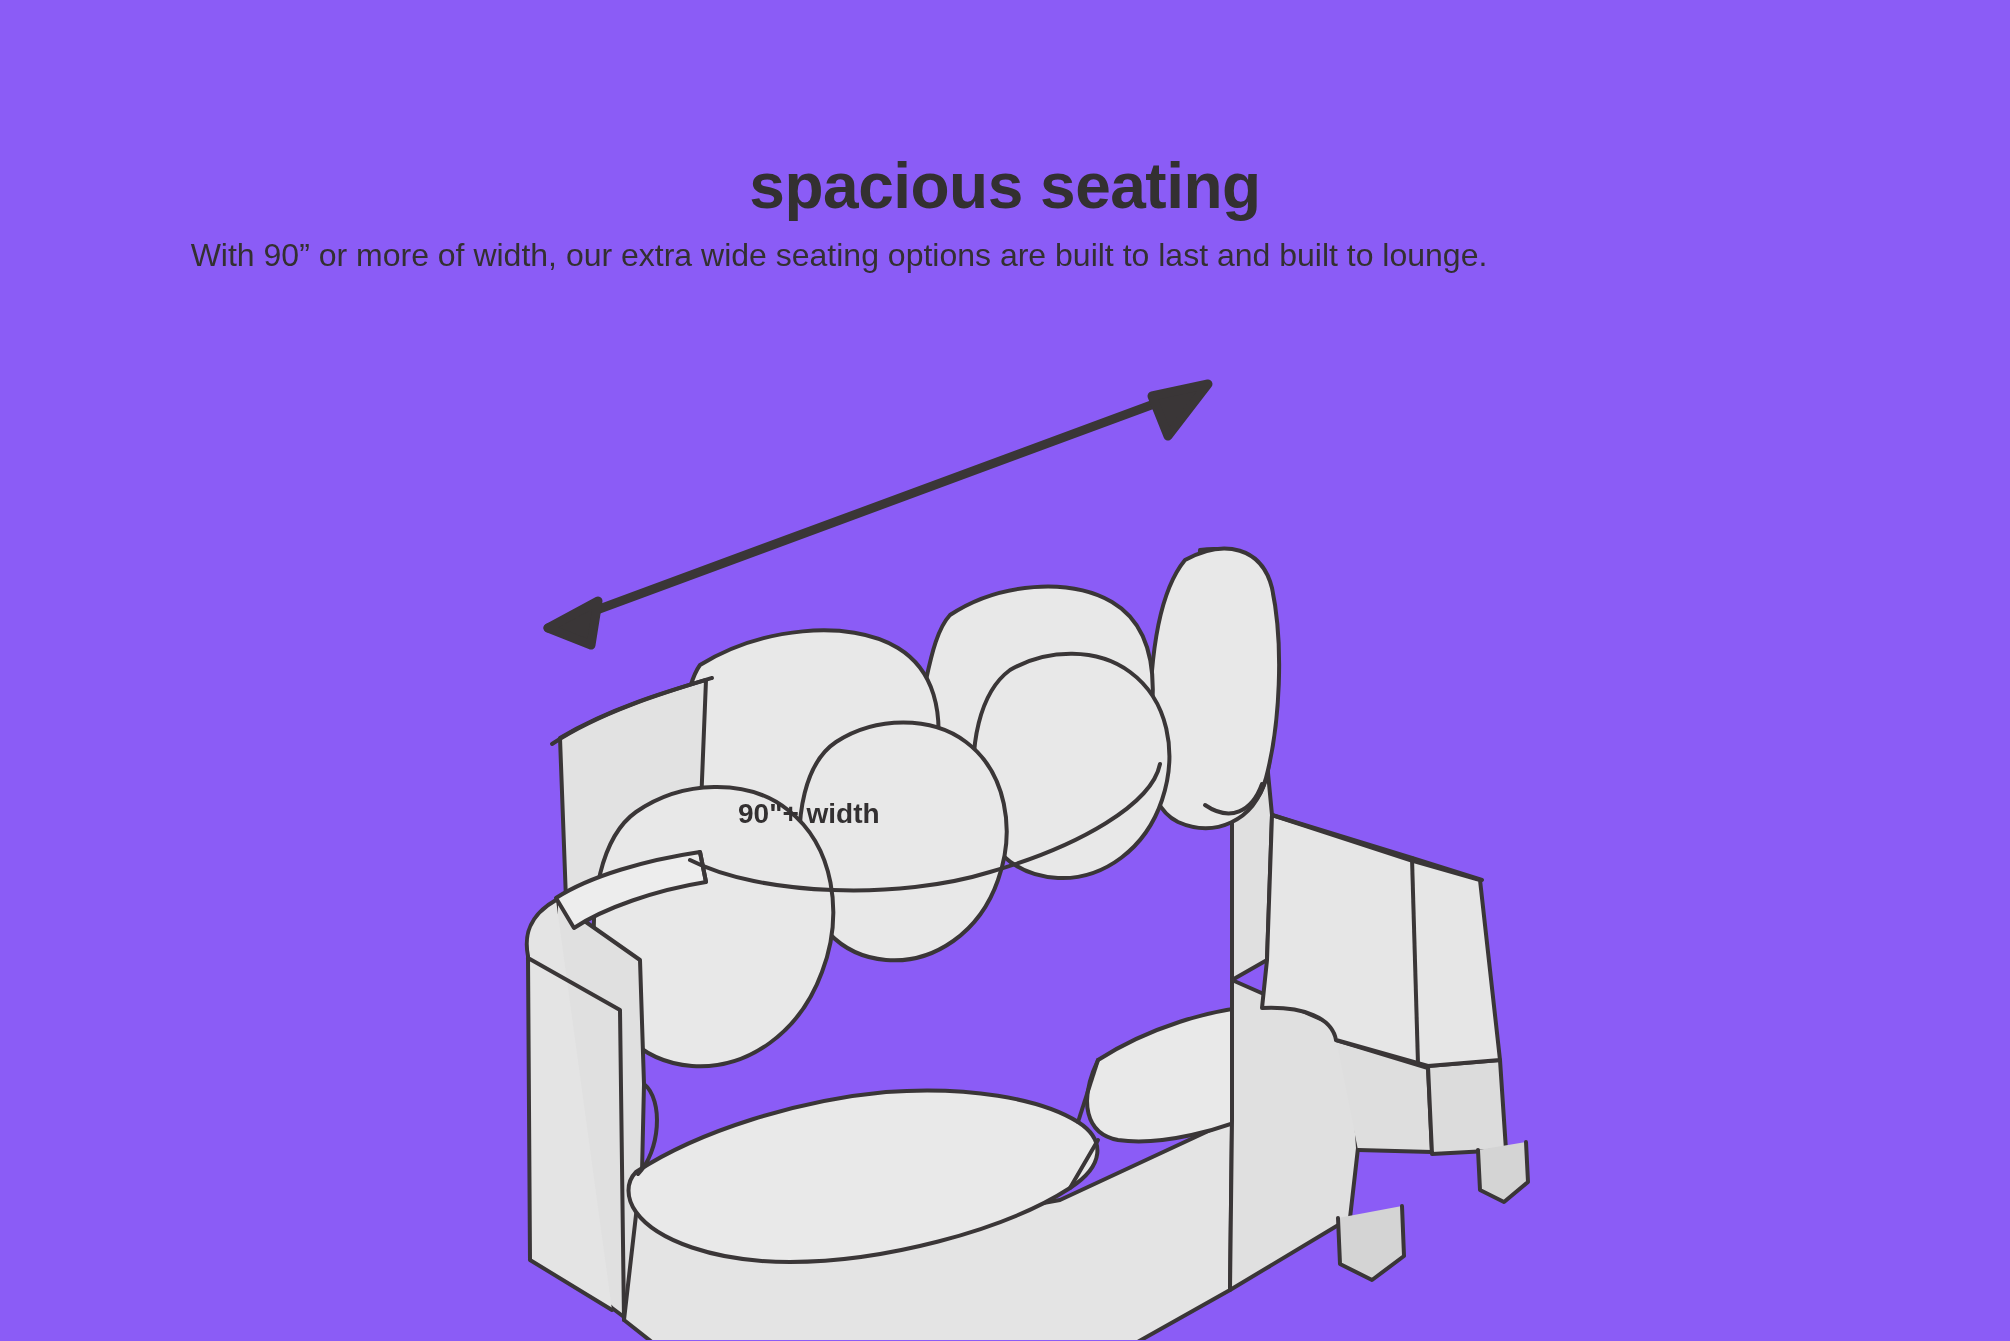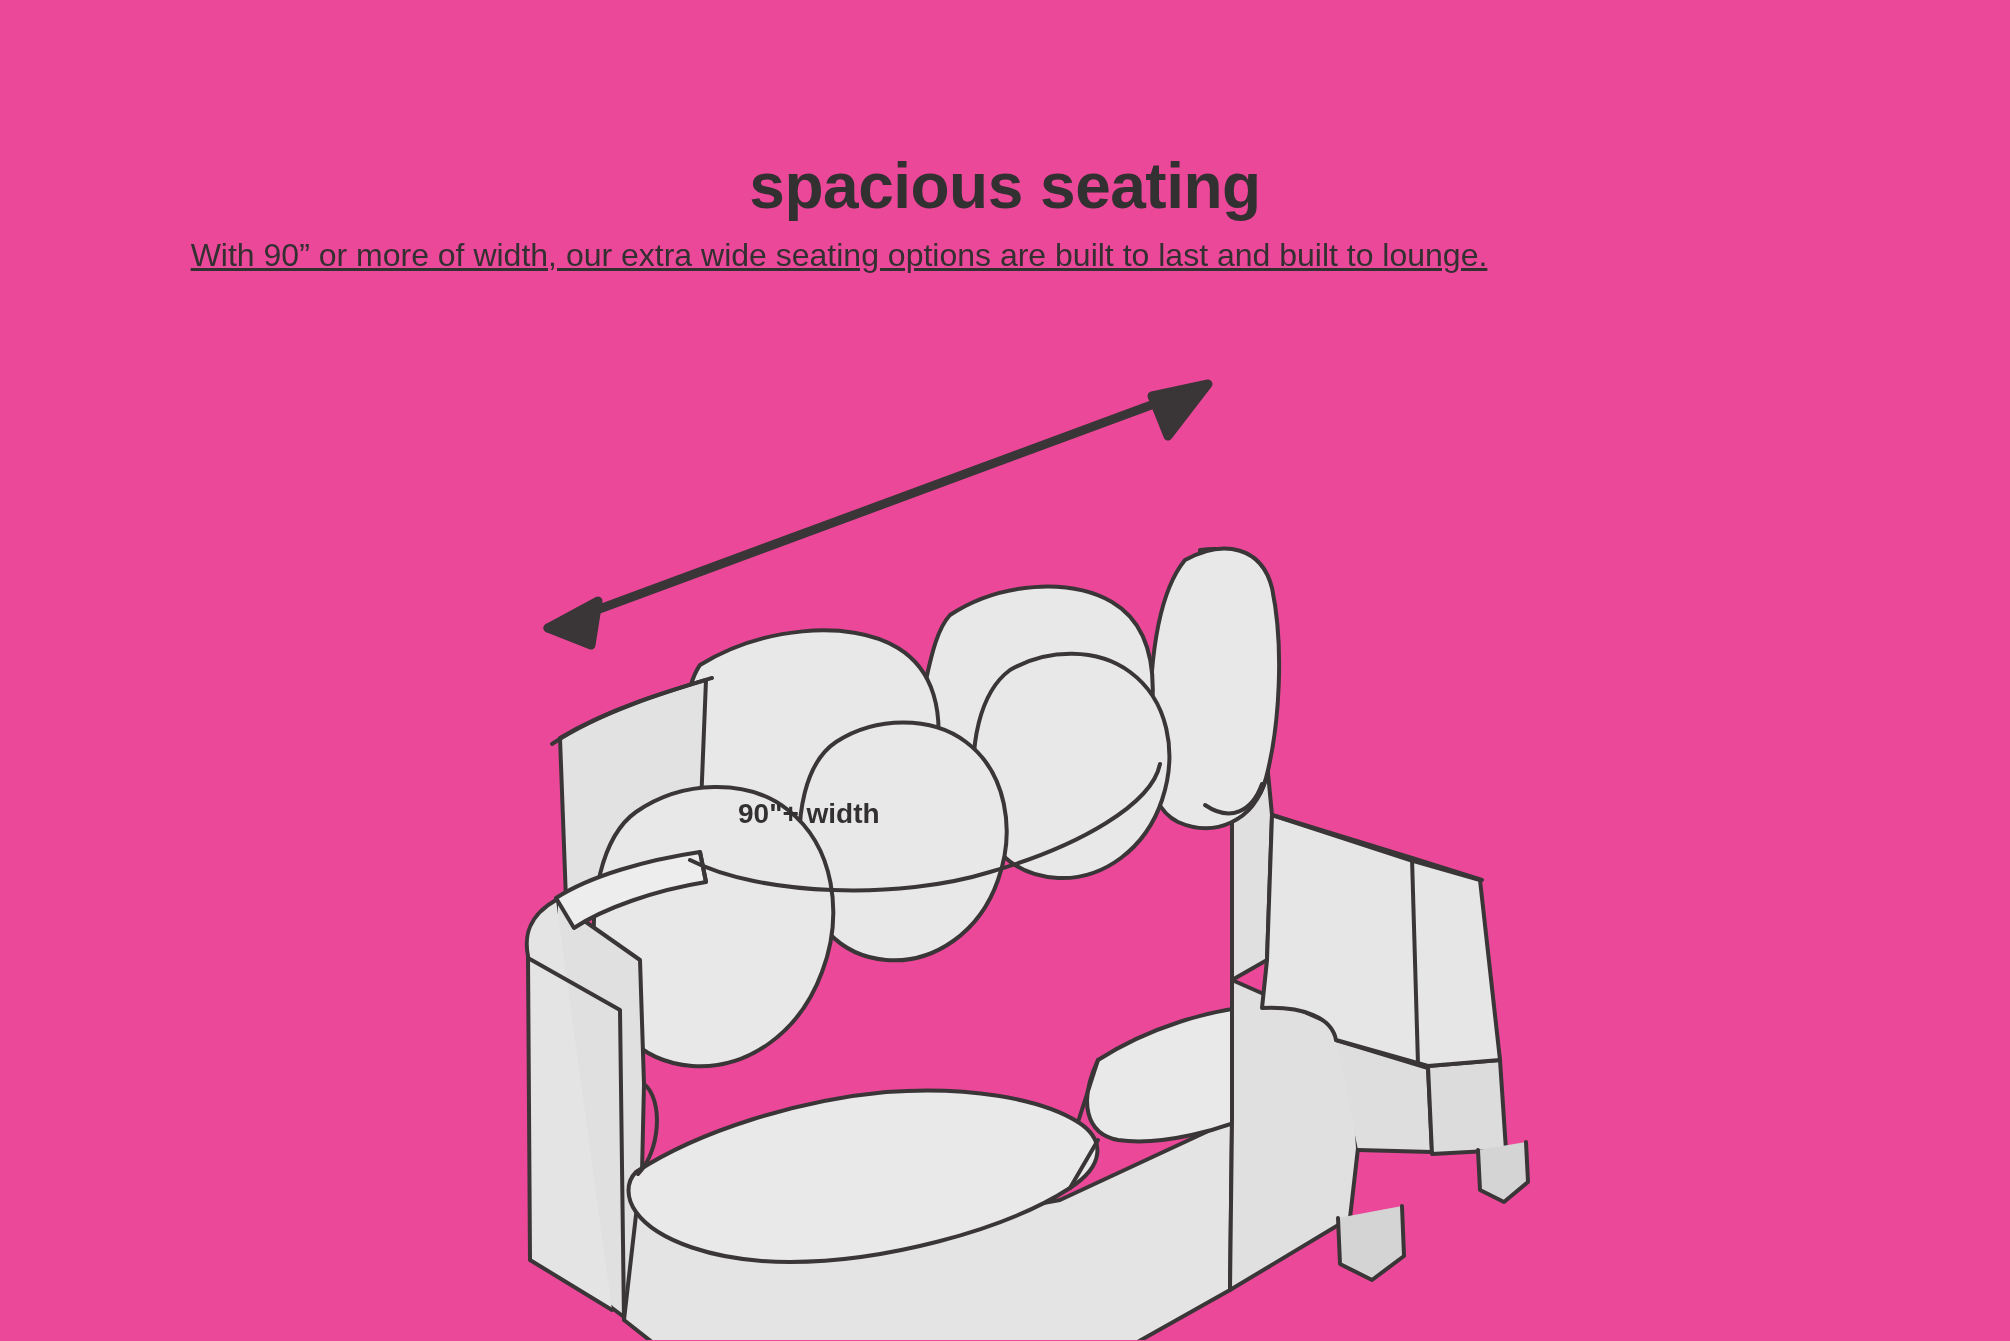--- a/index.html
+++ b/index.html
@@ -12,21 +12,21 @@
     height: 1341px;
     font-family: "Liberation Sans", sans-serif;
     color: #333031;
     overflow: hidden;
     position: relative;
   }
   .page {
     position: relative;
     width: 2010px;
     height: 1341px;
-    background: #ec4899;
+    background: #8b5cf6;
   }
   .headline {
     position: absolute;
     top: 108px;
     left: 0;
     width: 2010px;
     text-align: center;
     font-size: 64px;
     font-weight: bold;
     letter-spacing: -0.5px;
@@ -36,21 +36,20 @@
   .subcopy {
     position: absolute;
     top: 232px;
     left: 0;
     width: 1678px;
     text-align: center;
     font-size: 32px;
     font-weight: normal;
     color: #333031;
     line-height: 1.45;
-    text-decoration: underline;
   }
   .subcopy .line {
     display: block;
   }
   .illustration {
     position: absolute;
     top: 360px;
     left: 0;
     width: 2010px;
     height: 980px;

